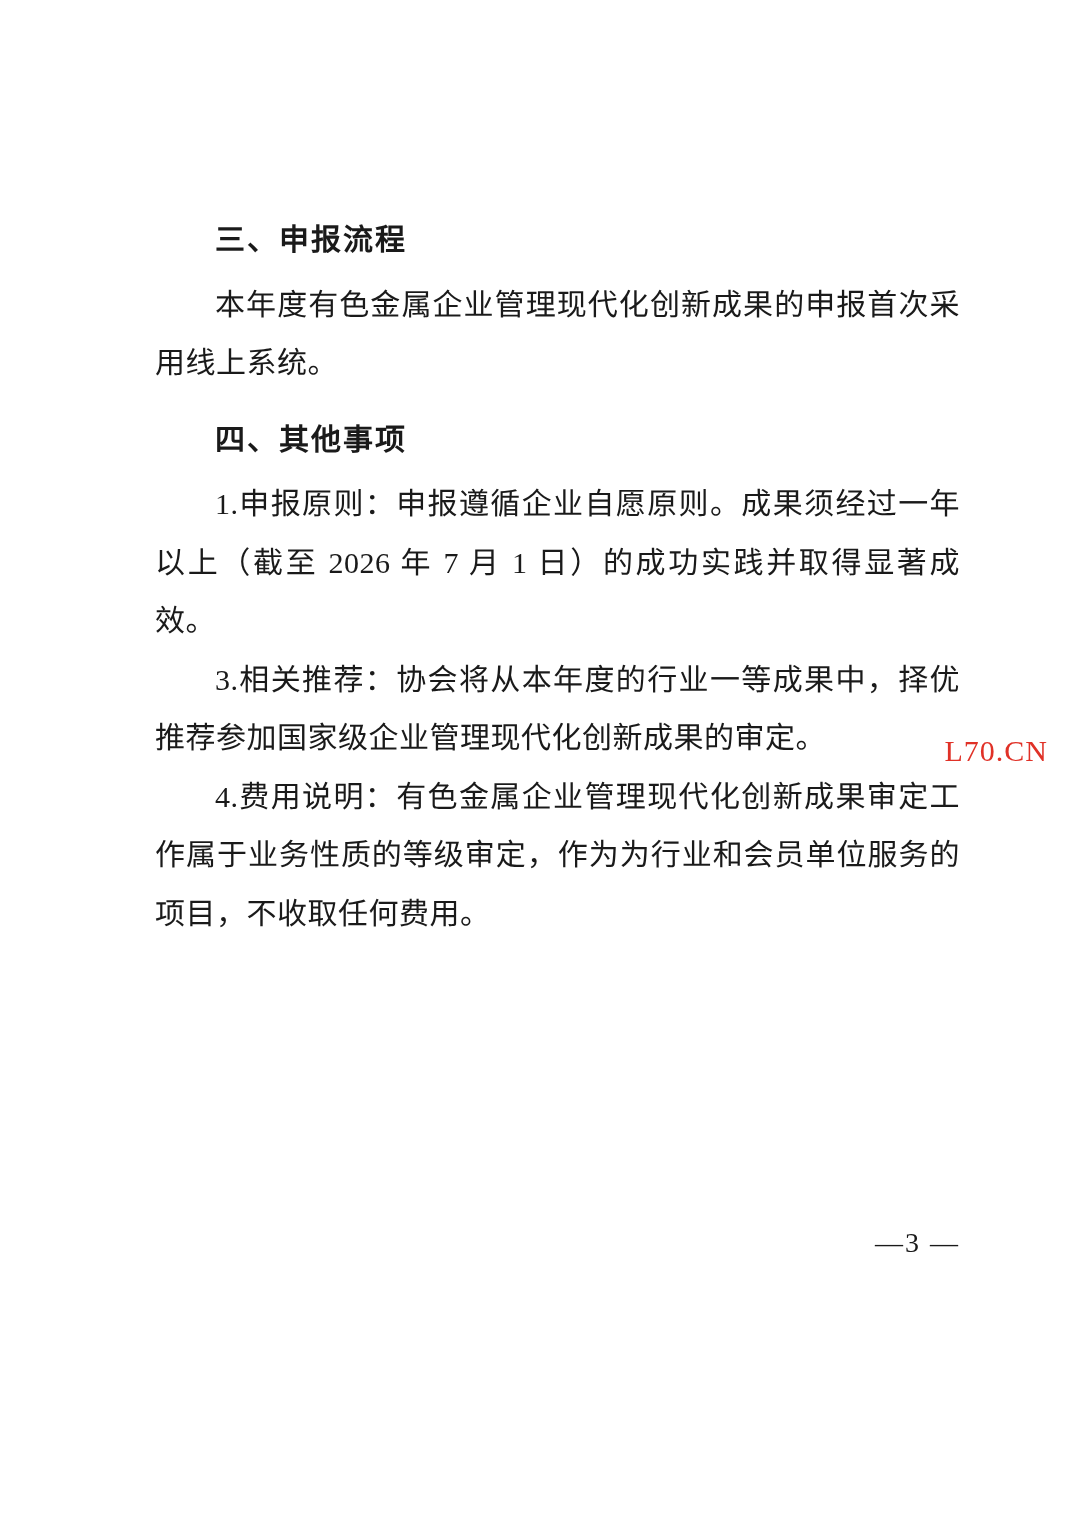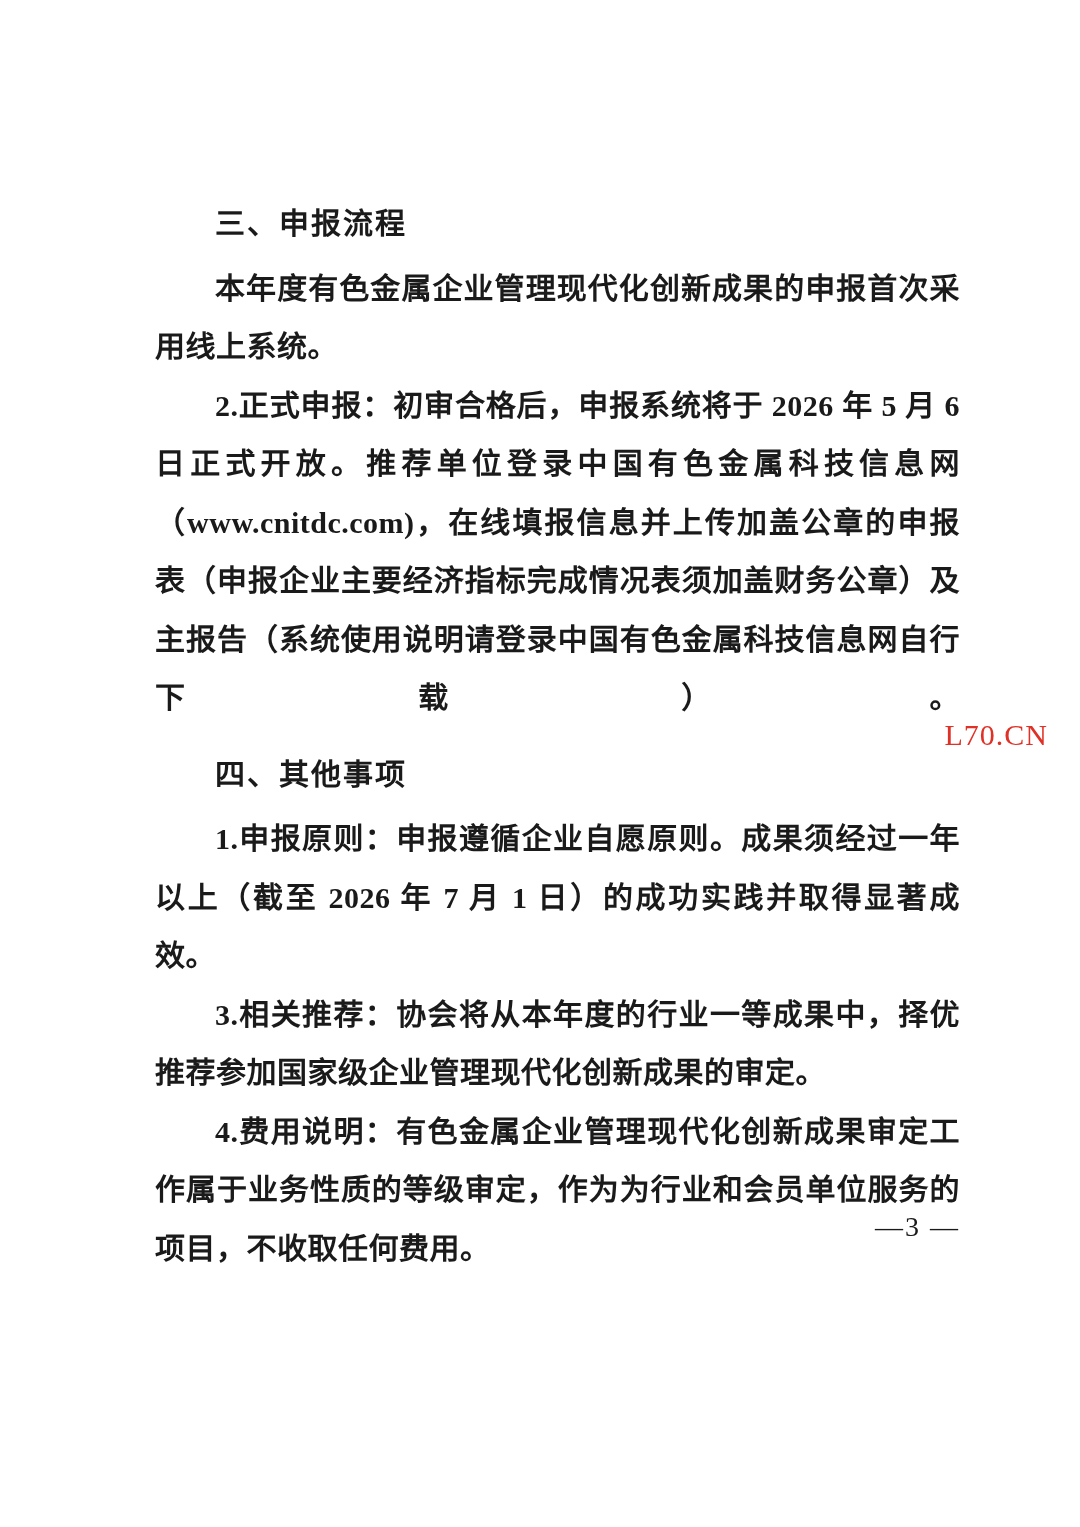--- a/index.html
+++ b/index.html
@@ -11,21 +11,21 @@
     width: 1080px;
     height: 1527px;
     position: relative;
     font-family: "Liberation Serif", "DejaVu Serif", serif;
     color: #1a1a1a;
     overflow: hidden;
   }
 
   .page {
     position: absolute;
-    top: 0;
+    top: 16px;
     left: 0;
     width: 1080px;
     height: 1321px;
     box-sizing: border-box;
     padding: 195px 120px 0 155px;
   }
 
   .doc-body {
     font-size: 30px;
     line-height: 1.95;
@@ -41,21 +41,20 @@
     letter-spacing: 2px;
   }
 
   .heading.second {
     margin-top: 18px;
   }
 
   .para {
     margin: 0;
     text-indent: 60px;
-    font-weight: bold;
   }
 
   .para.spread {
     text-align: justify;
     text-align-last: justify;
   }
 
   .watermark {
     position: absolute;
     right: 32px;
@@ -81,21 +80,20 @@
 
 <div class="page">
 
   <div class="doc-body">
 
     <h2 class="heading">三、申报流程</h2>
 
     <p class="para">本年度有色金属企业管理现代化创新成果的申报首次采用线上系统。</p>
 
 
-    <p class="para spread">2.正式申报：初审合格后，申报系统将于 2026 年 5 月 6 日正式开放。推荐单位登录中国有色金属科技信息网（www.cnitdc.com)，在线填报信息并上传加盖公章的申报表（申报企业主要经济指标完成情况表须加盖财务公章）及主报告（系统使用说明请登录中国有色金属科技信息网自行下载）。</p>
 
     <h2 class="heading second">四、其他事项</h2>
 
     <p class="para">1.申报原则：申报遵循企业自愿原则。成果须经过一年以上（截至 2026 年 7 月 1 日）的成功实践并取得显著成效。</p>
 
 
     <p class="para">3.相关推荐：协会将从本年度的行业一等成果中，择优推荐参加国家级企业管理现代化创新成果的审定。</p>
 
     <p class="para">4.费用说明：有色金属企业管理现代化创新成果审定工作属于业务性质的等级审定，作为为行业和会员单位服务的项目，不收取任何费用。</p>
 

